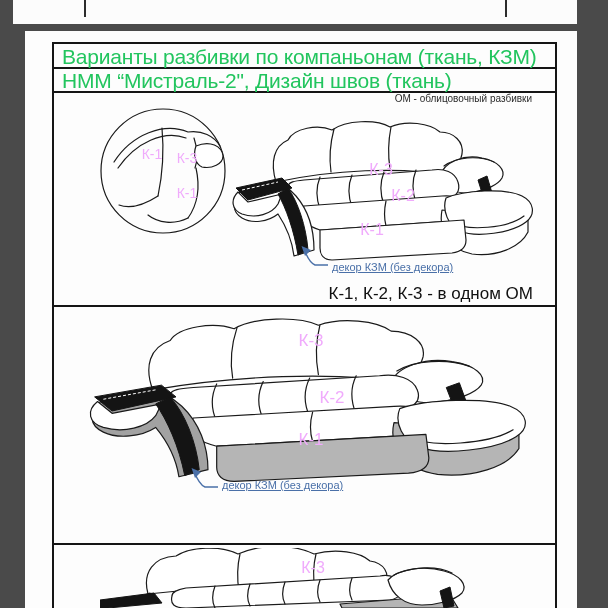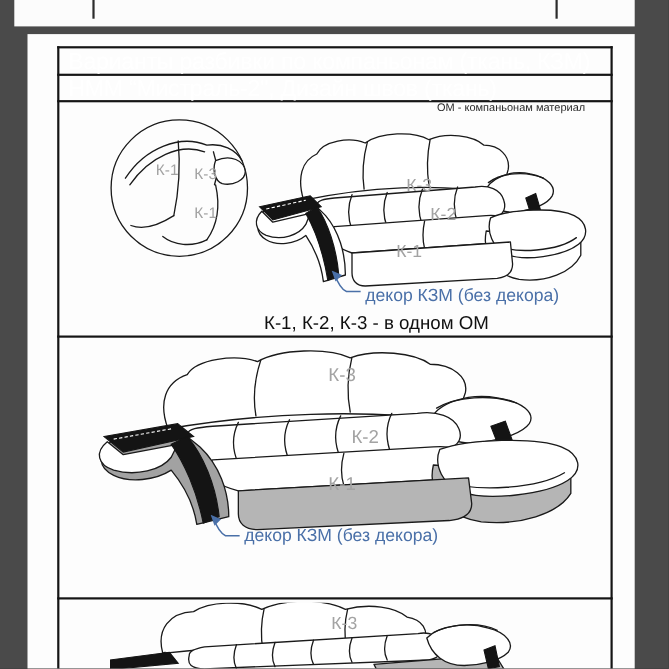--- a/index.html
+++ b/index.html
@@ -9,28 +9,28 @@
   }
   .abs{position:absolute;}
   .prev-page{left:13px;top:0;width:564px;height:24px;background:#fcfcfc;}
   .page{left:25px;top:31px;width:552px;height:577px;background:#fdfdfd;}
   .pmark{width:2px;height:17px;background:#2c2c2c;top:0;}
   .doc-table{
     left:52px;top:42px;width:505px;height:566px;box-sizing:border-box;
     border:2px solid #151515;border-bottom:none;
   }
   .rowline{left:52px;width:505px;height:2px;background:#151515;}
-  .title{left:62px;width:488px;font-size:21px;letter-spacing:-0.2px;color:#ffffff;white-space:nowrap;}
+  .title{left:62px;width:488px;font-size:21px;letter-spacing:-0.2px;color:#22c55e;white-space:nowrap;}
   .note{left:330px;top:93px;width:202px;text-align:right;font-size:10px;color:#2a2a2a;}
-  .lbl{transform:translate(-50%,-50%);font-size:16px;color:#a3a3a3;white-space:nowrap;}
+  .lbl{transform:translate(-50%,-50%);font-size:16px;color:#f0abfc;white-space:nowrap;}
   .lbl-sm{font-size:14px;}
   .lbl-lg{font-size:17px;}
   .cap{font-size:17px;color:#101010;white-space:nowrap;}
-  .cap-r{text-align:left;}
-  .ann-text{font-size:16px;color:#4a70a8;white-space:nowrap;}
+  .cap-r{text-align:right;}
+  .ann-text{font-size:11px;color:#4a70a8;white-space:nowrap;text-decoration:underline;}
   
   .s-white{fill:#ffffff;}
   .s-base{fill:var(--base-fill,#ffffff);}
   .s-arm{fill:var(--arm-fill,#ffffff);}
   .s-white,.s-base,.s-arm,.s-line{
     stroke:#1a1a1a;stroke-width:1.2;stroke-linejoin:round;stroke-linecap:round;
     vector-effect:non-scaling-stroke;
   }
   .s-line{fill:none;}
   .s-dec{fill:#141414;stroke:#141414;stroke-width:1;vector-effect:non-scaling-stroke;}
@@ -102,21 +102,21 @@
   <div class="abs page"></div>
 
   <div class="abs doc-table"></div>
   <div class="abs rowline" style="top:67px"></div>
   <div class="abs rowline" style="top:91px"></div>
   <div class="abs rowline" style="top:305px"></div>
   <div class="abs rowline" style="top:543px"></div>
 
   <div class="abs title" style="top:45px">Варианты разбивки по компаньонам (ткань, КЗМ)</div>
   <div class="abs title" style="top:69px">НММ “Мистраль-2", Дизайн швов (ткань)</div>
-  <div class="abs note">ОМ - компаньонам материал</div>
+  <div class="abs note">ОМ - облицовочный разбивки</div>
 
   <svg class="abs" style="left:98px;top:106px" width="130" height="130" viewBox="0 0 130 130">
     <circle cx="65" cy="65" r="62" class="s-line" fill="#ffffff"></circle>
     <path class="s-line" d="M16,56 C34,28 66,16 90,26 C104,24 116,30 122,40"></path>
     <path class="s-line" d="M20,62 C38,36 66,24 88,32"></path>
     <path class="s-line" d="M64,22 C66,44 65,66 60,90"></path>
     <path class="s-line" d="M96,32 C100,44 100,54 97,62"></path>
     <path class="s-white" d="M98,40 C112,34 124,40 125,50 C125,58 114,63 104,61 C97,58 95,48 98,40 Z"></path>
     <path class="s-line" d="M98,62 C102,80 100,98 90,112"></path>
     <path class="s-line" d="M60,90 C46,99 32,103 21,99"></path>

